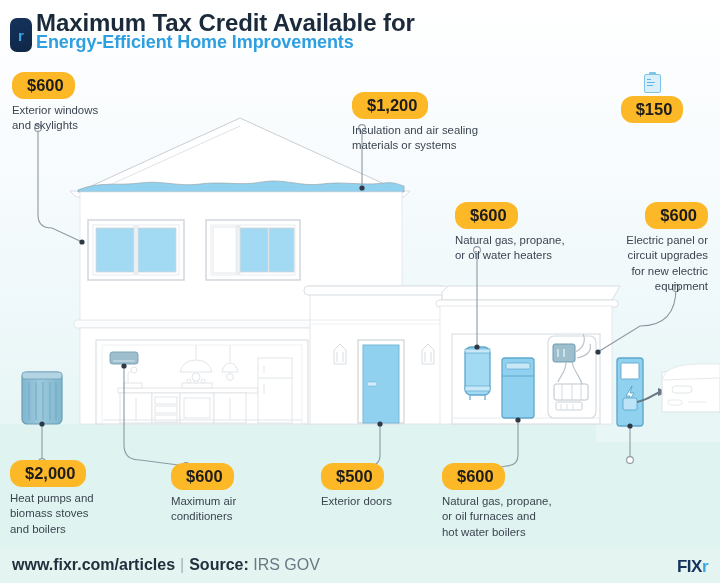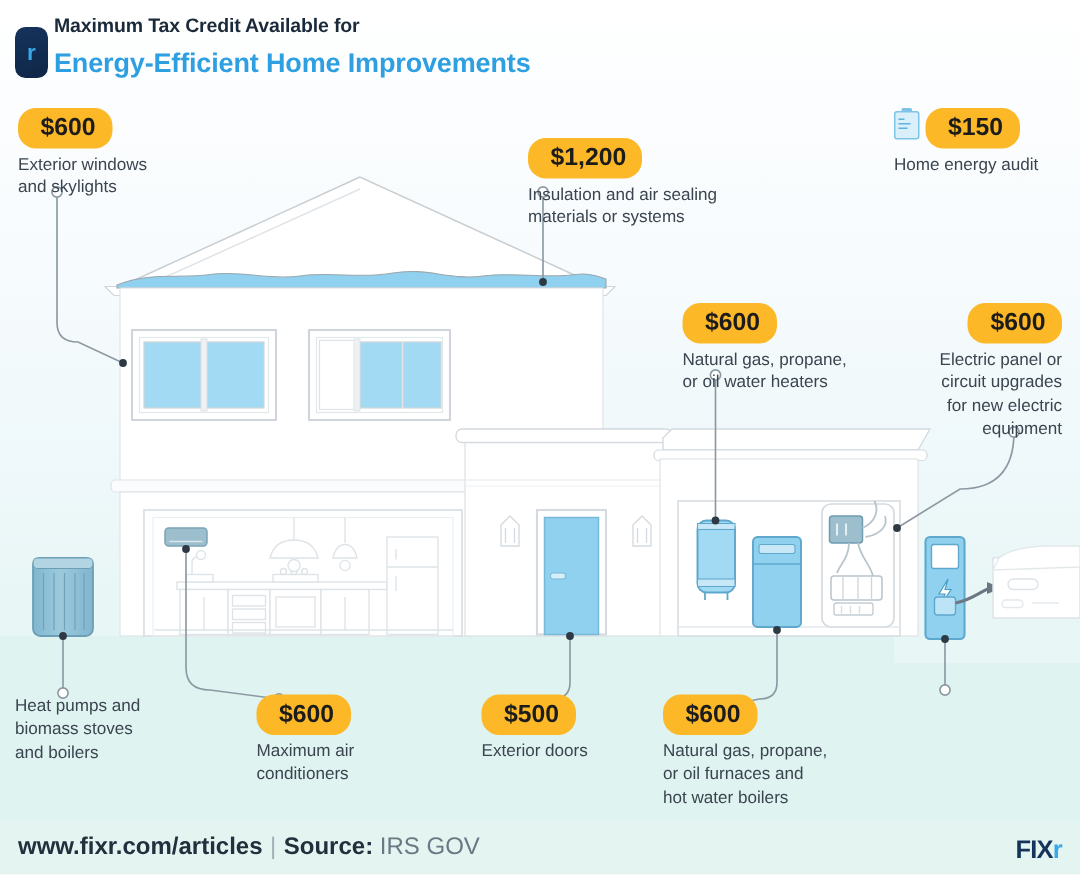--- a/index.html
+++ b/index.html
@@ -19,41 +19,41 @@
   .logo-mark{
     position:absolute;left:10px;top:18px;width:22px;height:34px;border-radius:7px;
     background:linear-gradient(160deg,#16335c 0%,#0f2747 100%);
   }
   .logo-mark span{
     position:absolute;left:0;top:10px;width:22px;text-align:center;
     color:#39a7e8;font-size:15px;font-weight:bold;line-height:15px;
   }
   .title-1{
     position:absolute;left:36px;top:9px;color:#1b2a3a;
-    font-size:13px;font-weight:bold;letter-spacing:-0.1px;white-space:nowrap;
+    font-size:24px;font-weight:bold;letter-spacing:-0.1px;white-space:nowrap;
   }
   .title-2{
     position:absolute;left:36px;top:32px;color:#2e9fe0;
     font-size:18px;font-weight:bold;letter-spacing:-0.1px;white-space:nowrap;
   }
 
   
   .callout{position:absolute;}
   .pill{
     display:inline-block;background:#fcb827;color:#1c1c1c;
     font-size:16.5px;font-weight:bold;line-height:16px;
     padding:5px 11px 6px 15px;border-radius:12px;white-space:nowrap;
   }
   .c-desc{
     color:#3b4550;font-size:11.4px;line-height:15.4px;margin-top:4px;
   }
   .align-right{text-align:right;}
   .align-center{text-align:center;}
 
-  .audit-row{display:flex;align-items:flex-start;gap:5px;}
+  .audit-row{display:flex;align-items:center;gap:5px;flex-direction:column;}
 
   
   .clipboard{position:relative;width:16px;height:19px;flex:0 0 auto;}
   .clipboard .body{
     position:absolute;left:0;top:2px;width:15px;height:17px;border-radius:2px;
     background:#d9effa;border:1.2px solid #7ec4e8;
   }
   .clipboard .clip{
     position:absolute;left:4.5px;top:0px;width:7px;height:4px;border-radius:1px;
     background:#7ec4e8;
@@ -335,38 +335,38 @@
     <div class="audit-row">
       <div class="clipboard">
         <div class="clip"></div>
           <div class="body"></div>
         <div class="ln l1"></div>
           <div class="ln l2"></div>
           <div class="ln l3"></div>
       </div>
       <div class="pill">$150</div>
     </div>
-    <div class="c-desc" style="white-space: pre-line;">Home energy audit</div>
   </div>
 
   <div class="callout" style="left:455px;top:202px;">
     <div class="pill">$600</div>
     <div class="c-desc" style="white-space: pre-line;">Natural gas, propane,
 or oil water heaters</div>
   </div>
 
   <div class="callout align-right" style="left:593px;top:202px;width:115px;">
     <div class="pill">$600</div>
     <div class="c-desc" style="white-space: pre-line;">Electric panel or
 circuit upgrades
 for new electric
 equipment</div>
   </div>
 
   <div class="callout" style="left:10px;top:460px;">
+    <div class="pill">$2,000</div>
     <div class="c-desc" style="white-space: pre-line;">Heat pumps and
 biomass stoves
 and boilers</div>
   </div>
 
   <div class="callout" style="left:171px;top:463px;">
     <div class="pill">$600</div>
     <div class="c-desc" style="white-space: pre-line;">Maximum air
 conditioners</div>
   </div>

